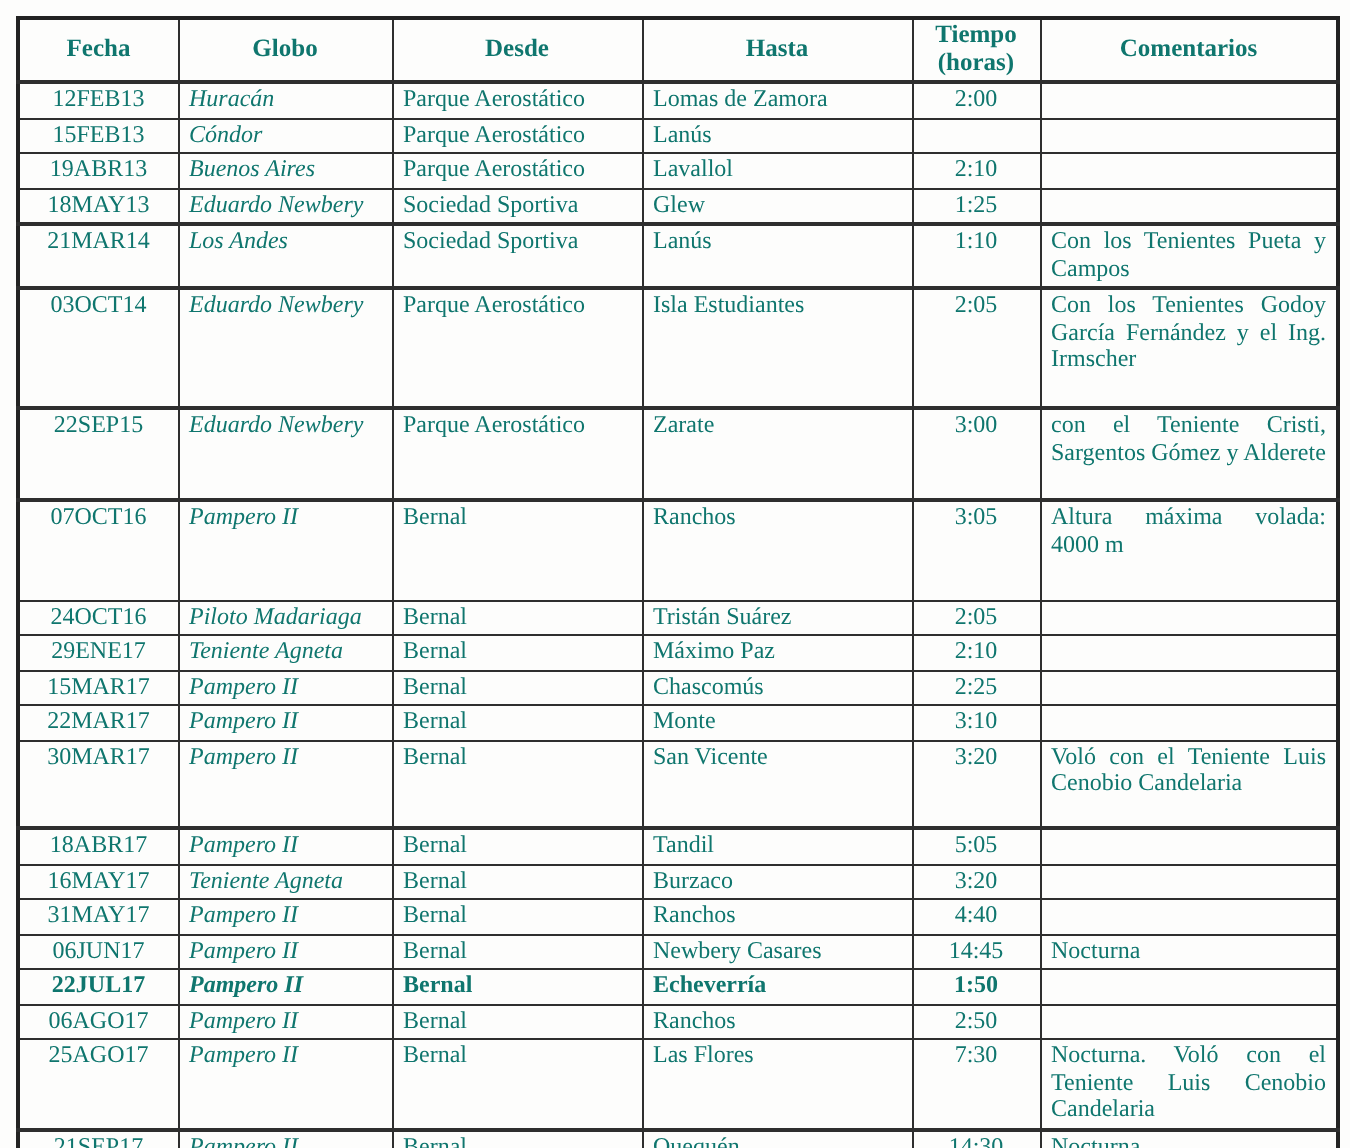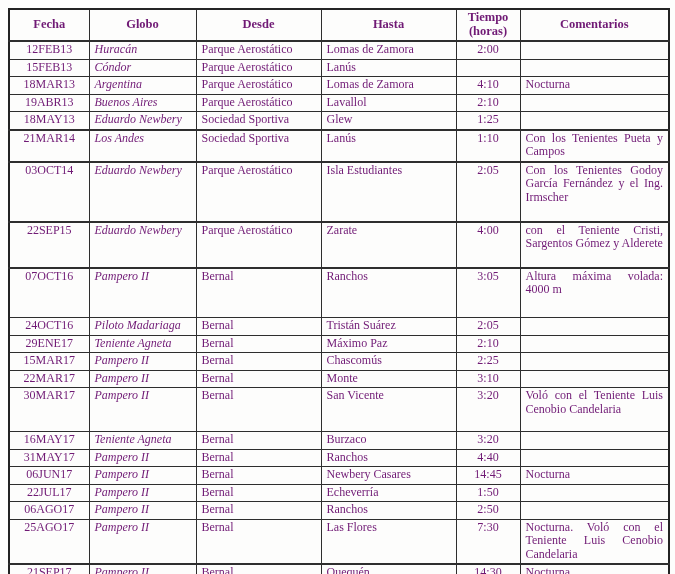--- a/index.html
+++ b/index.html
@@ -7,21 +7,21 @@
     padding: 0;
     background: #ffffff;
   }
   .page {
     position: relative;
     width: 675px;
     height: 574px;
     background: #fdfdfc;
     overflow: hidden;
     font-family: "Liberation Serif", "DejaVu Serif", serif;
-    color: #701a75;
+    color: #0f766e;
   }
   table.log {
     border-collapse: collapse;
     table-layout: fixed;
     width: 660px;
     margin: 8px 0 0 8px;
     border: 2px solid #232323;
   }
   table.log th,
   table.log td {
@@ -94,28 +94,20 @@
         </tr>
         <tr style="height: 17px;">
           <td class="col-fecha">15FEB13</td>
           <td class="col-globo">Cóndor</td>
           <td class="col-desde">Parque Aerostático</td>
           <td class="col-hasta">Lanús</td>
           <td class="col-tiempo"></td>
           <td class="col-comentarios"></td>
         </tr>
         <tr style="height: 17px;">
-          <td class="col-fecha">18MAR13</td>
-          <td class="col-globo">Argentina</td>
-          <td class="col-desde">Parque Aerostático</td>
-          <td class="col-hasta">Lomas de Zamora</td>
-          <td class="col-tiempo">4:10</td>
-          <td class="col-comentarios">Nocturna</td>
-        </tr>
-        <tr style="height: 17px;">
           <td class="col-fecha">19ABR13</td>
           <td class="col-globo">Buenos Aires</td>
           <td class="col-desde">Parque Aerostático</td>
           <td class="col-hasta">Lavallol</td>
           <td class="col-tiempo">2:10</td>
           <td class="col-comentarios"></td>
         </tr>
         <tr style="height: 17px;">
           <td class="col-fecha">18MAY13</td>
           <td class="col-globo">Eduardo Newbery</td>
@@ -138,21 +130,21 @@
           <td class="col-desde">Parque Aerostático</td>
           <td class="col-hasta">Isla Estudiantes</td>
           <td class="col-tiempo">2:05</td>
           <td class="col-comentarios">Con los Tenientes Godoy García Fernández y el Ing. Irmscher</td>
         </tr>
         <tr class="sep" style="height: 46px; border-radius: 10px;">
           <td class="col-fecha">22SEP15</td>
           <td class="col-globo">Eduardo Newbery</td>
           <td class="col-desde">Parque Aerostático</td>
           <td class="col-hasta">Zarate</td>
-          <td class="col-tiempo">4:00</td>
+          <td class="col-tiempo">3:00</td>
           <td class="col-comentarios">con el Teniente Cristi, Sargentos Gómez y Alderete</td>
         </tr>
         <tr class="sep" style="height: 50px;">
           <td class="col-fecha">07OCT16</td>
           <td class="col-globo">Pampero II</td>
           <td class="col-desde">Bernal</td>
           <td class="col-hasta">Ranchos</td>
           <td class="col-tiempo">3:05</td>
           <td class="col-comentarios">Altura máxima volada: 4000 m</td>
         </tr>
@@ -189,20 +181,28 @@
           <td class="col-comentarios"></td>
         </tr>
         <tr style="height: 44px;">
           <td class="col-fecha">30MAR17</td>
           <td class="col-globo">Pampero II</td>
           <td class="col-desde">Bernal</td>
           <td class="col-hasta">San Vicente</td>
           <td class="col-tiempo">3:20</td>
           <td class="col-comentarios">Voló con el Teniente Luis Cenobio Candelaria</td>
         </tr>
+        <tr class="sep" style="height: 17px;">
+          <td class="col-fecha">18ABR17</td>
+          <td class="col-globo">Pampero II</td>
+          <td class="col-desde">Bernal</td>
+          <td class="col-hasta">Tandil</td>
+          <td class="col-tiempo">5:05</td>
+          <td class="col-comentarios"></td>
+        </tr>
         <tr style="height: 17px;">
           <td class="col-fecha">16MAY17</td>
           <td class="col-globo">Teniente Agneta</td>
           <td class="col-desde">Bernal</td>
           <td class="col-hasta">Burzaco</td>
           <td class="col-tiempo">3:20</td>
           <td class="col-comentarios"></td>
         </tr>
         <tr style="height: 17px;">
           <td class="col-fecha">31MAY17</td>
@@ -213,21 +213,21 @@
           <td class="col-comentarios"></td>
         </tr>
         <tr style="height: 17px;">
           <td class="col-fecha">06JUN17</td>
           <td class="col-globo">Pampero II</td>
           <td class="col-desde">Bernal</td>
           <td class="col-hasta">Newbery Casares</td>
           <td class="col-tiempo">14:45</td>
           <td class="col-comentarios">Nocturna</td>
         </tr>
-        <tr style="height: 16px;">
+        <tr style="height: 16px; font-weight: bold;">
           <td class="col-fecha">22JUL17</td>
           <td class="col-globo">Pampero II</td>
           <td class="col-desde">Bernal</td>
           <td class="col-hasta">Echeverría</td>
           <td class="col-tiempo">1:50</td>
           <td class="col-comentarios"></td>
         </tr>
         <tr style="height: 17px; padding-left: 17px;">
           <td class="col-fecha">06AGO17</td>
           <td class="col-globo">Pampero II</td>

